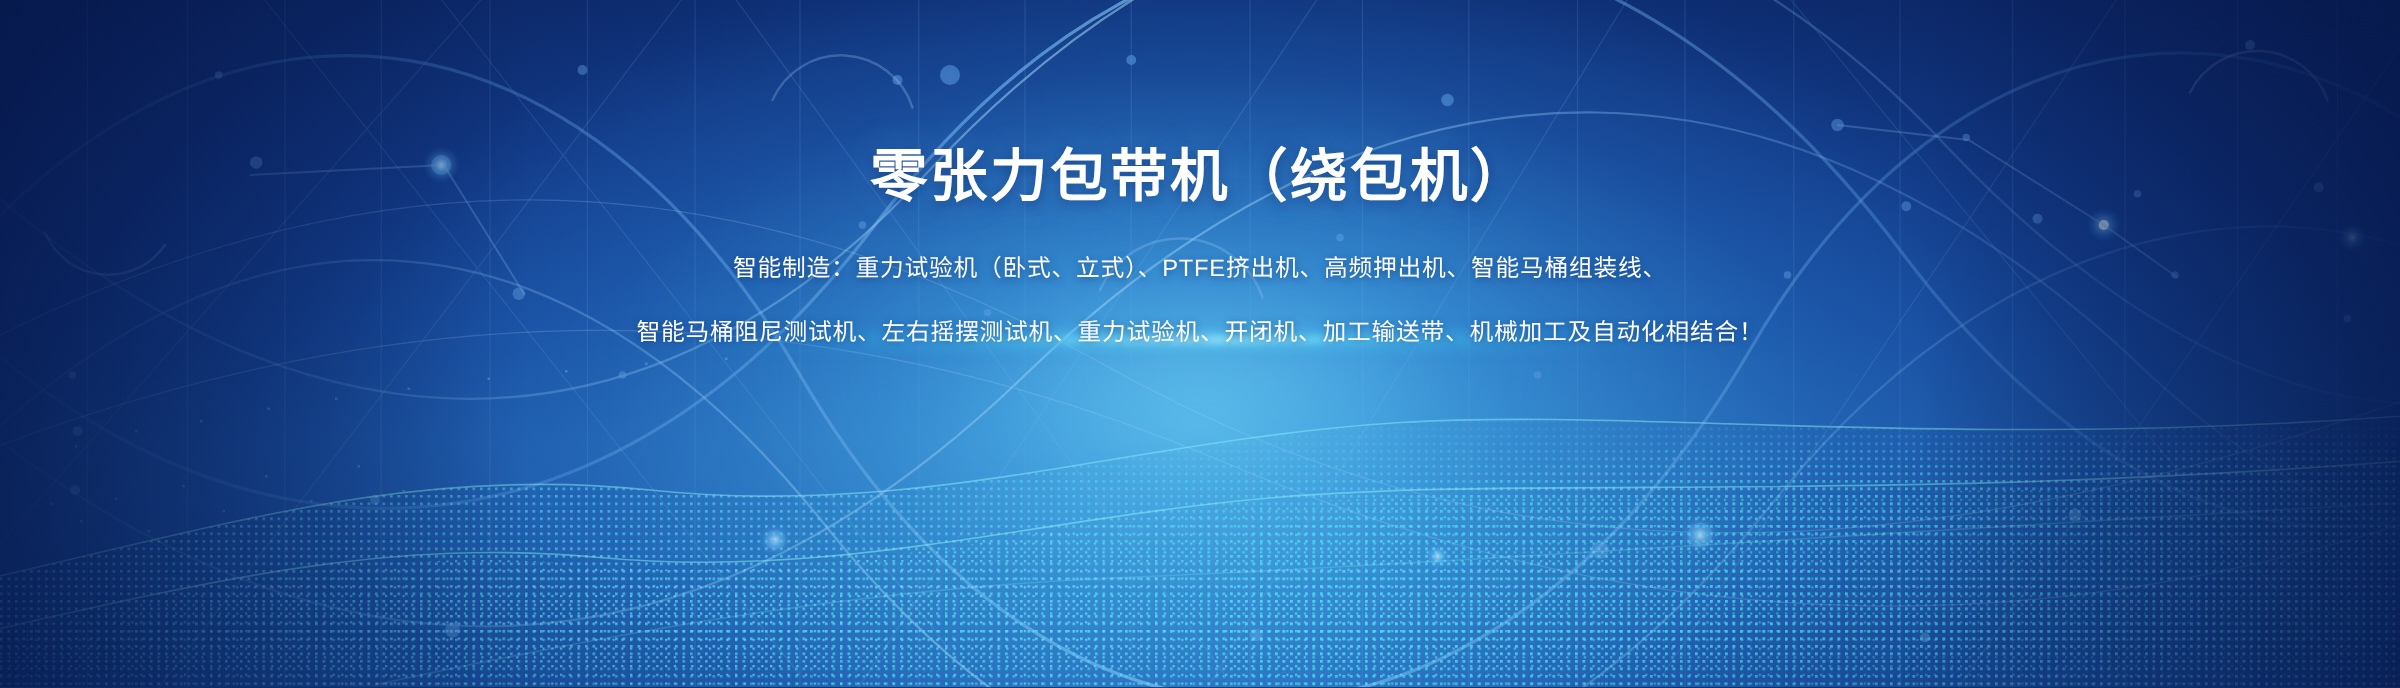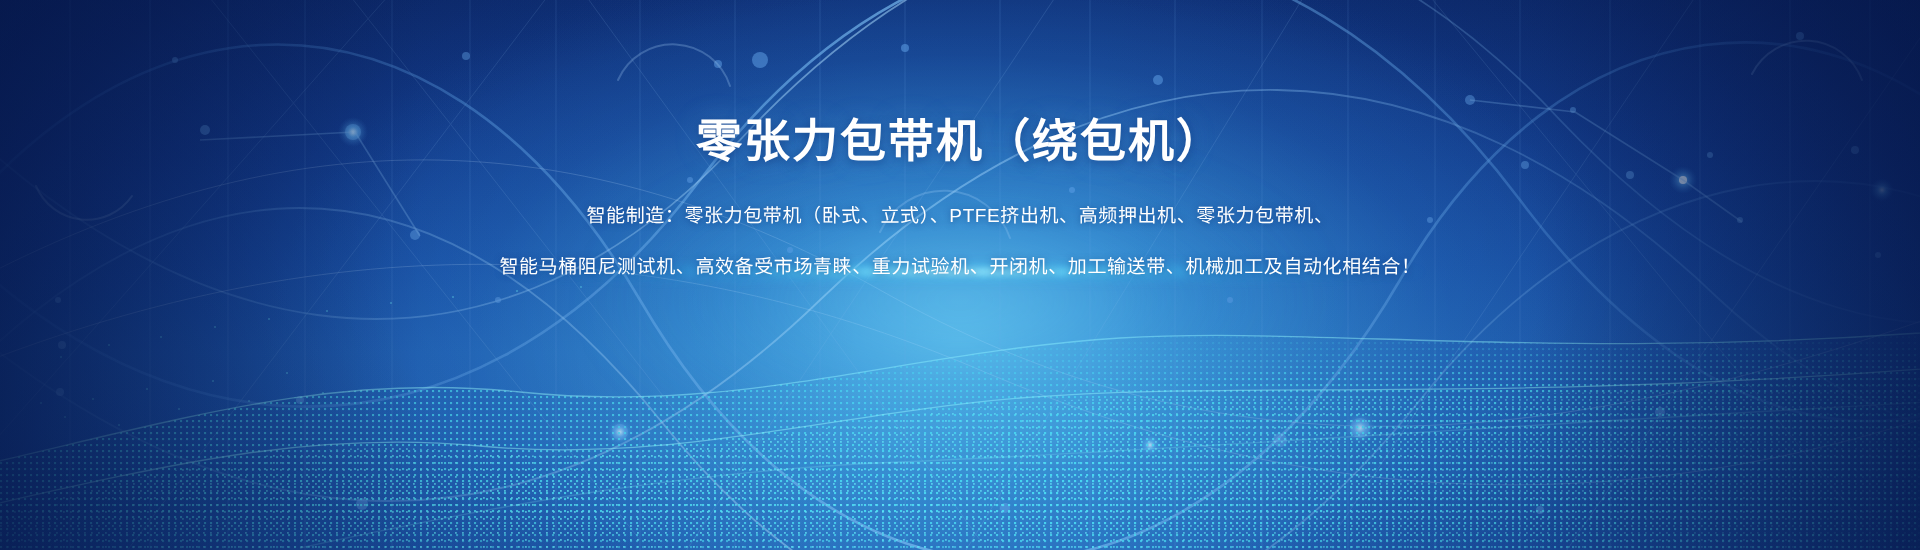--- a/index.html
+++ b/index.html
@@ -317,18 +317,18 @@
   <div class="glowband"></div>
   <div class="glowcore"></div>
 
   <div class="content">
 
     <div class="title-block">
       <div class="title-line">零张力包带机（绕包机）</div>
     </div>
 
     <div class="subtitle-block">
-      <div class="sub-line">智能制造：零张力包带机（卧式、立式）、PTFE挤出机、高频押出机、零张力包带机、</div>
-      <div class="sub-line">智能马桶阻尼测试机、高效备受市场青睐、重力试验机、开闭机、加工输送带、机械加工及自动化相结合！</div>
+      <div class="sub-line">智能制造：重力试验机（卧式、立式）、PTFE挤出机、高频押出机、智能马桶组装线、</div>
+      <div class="sub-line">智能马桶阻尼测试机、左右摇摆测试机、重力试验机、开闭机、加工输送带、机械加工及自动化相结合！</div>
     </div>
 
   </div>
 </div>
 
 </body></html>

